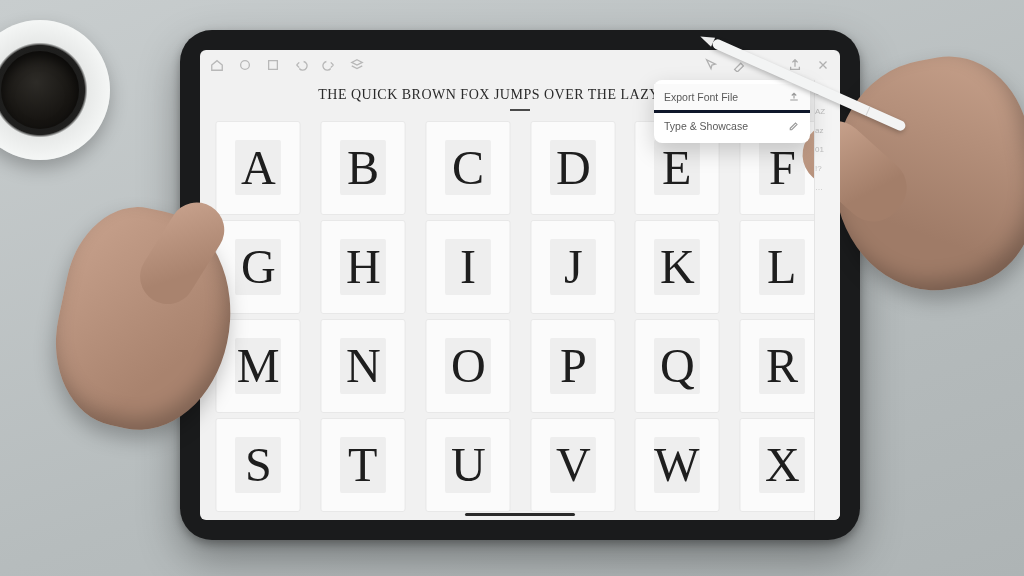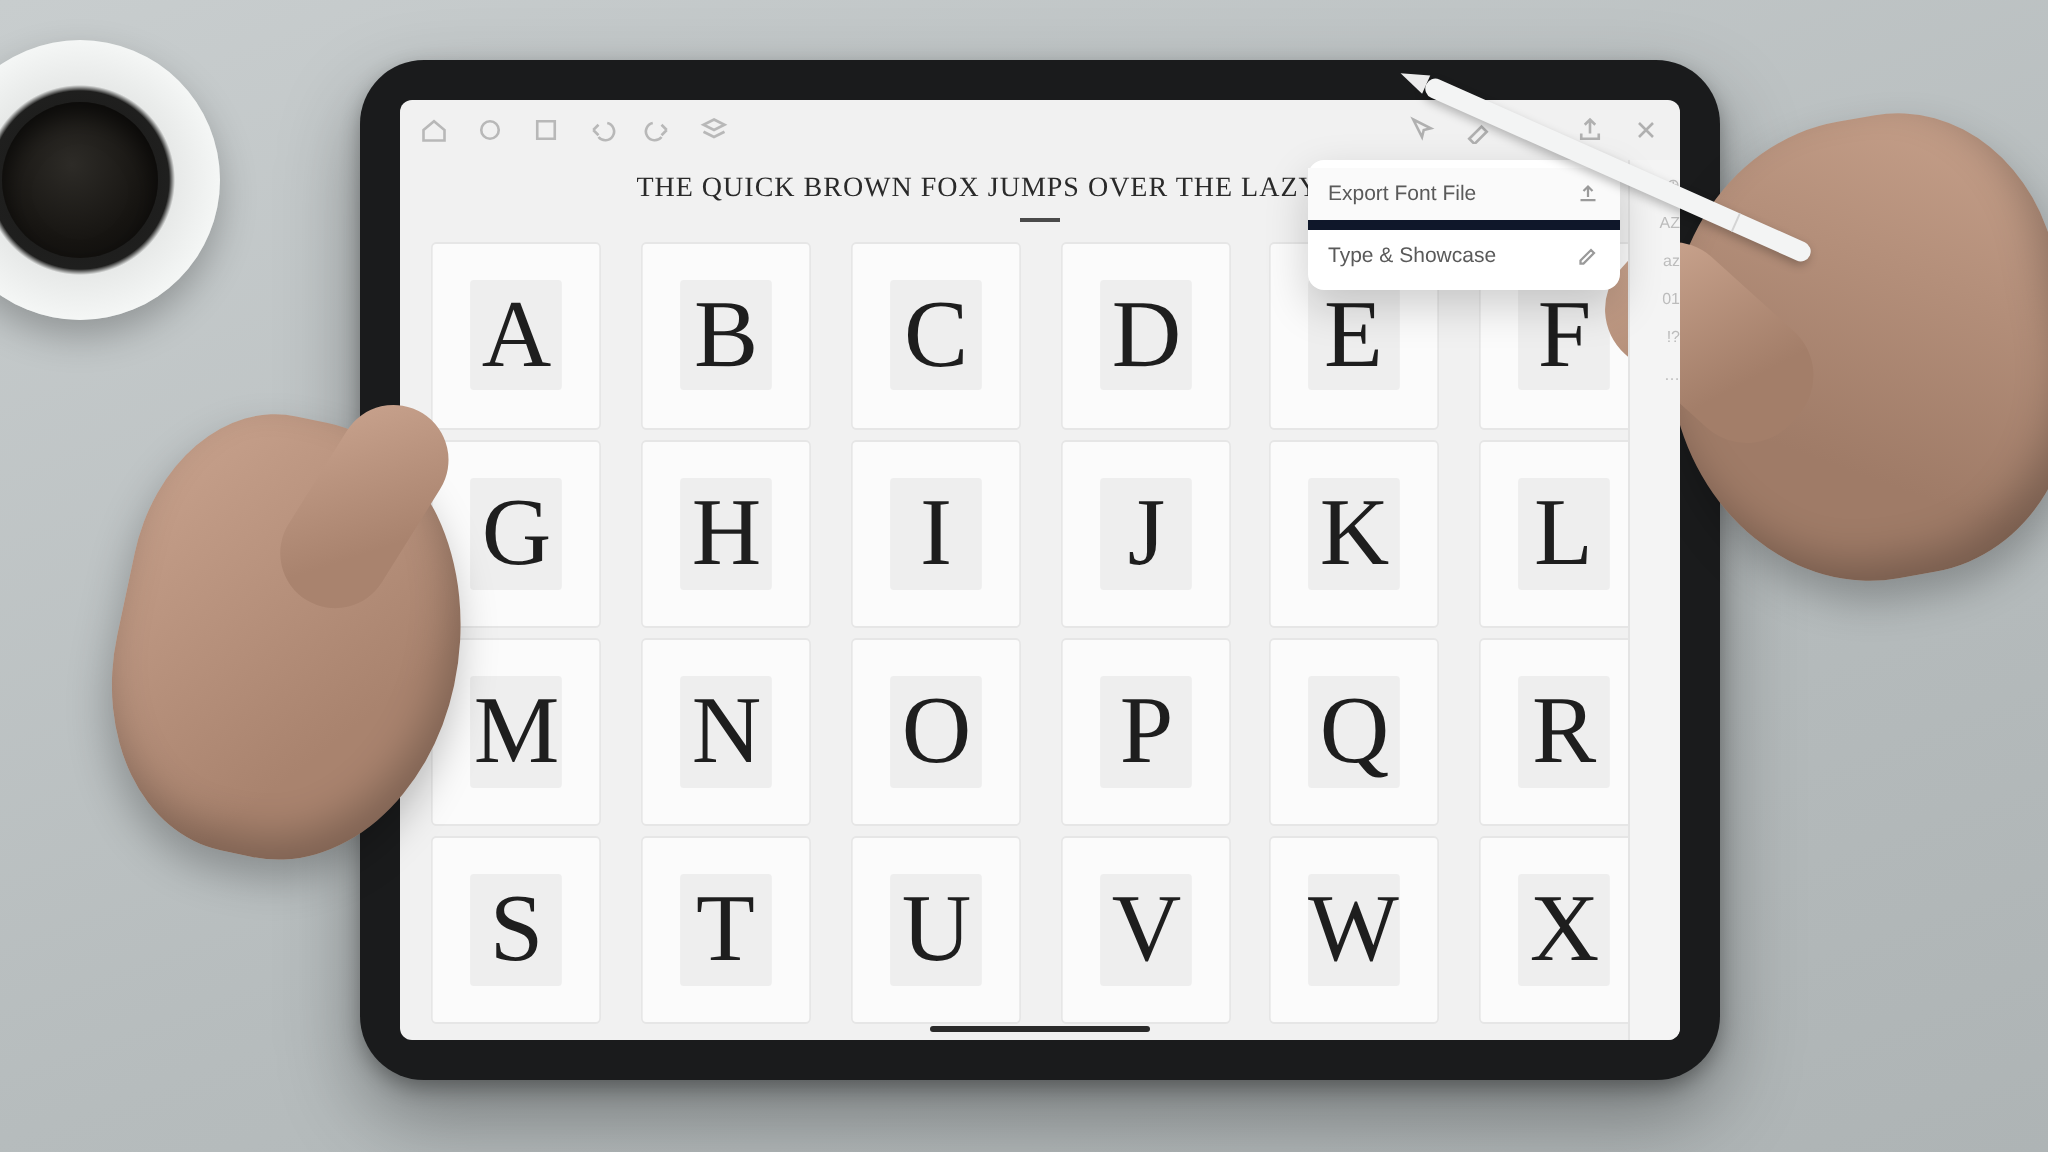--- a/index.html
+++ b/index.html
@@ -115,21 +115,21 @@
     border-radius:2px;
     z-index:-1; 
   }
 
   
   .rail {
     position:absolute; right:0; top:30px; bottom:0;
     width:26px;
     background:#f4f4f4;
     border-left:1px solid #e4e4e4;
-    display:flex; flex-direction:column; align-items:flex-end;
+    display:flex; flex-direction:column; align-items:flex-start;
     gap:10px; padding-top:8px;
     z-index: 5;
   }
   .rail-item {
     font-size:8px; color:#bcbcbc;
     writing-mode: horizontal-tb;
     user-select:none;
   }
 
   
@@ -142,21 +142,21 @@
     padding:4px 0;
     z-index: 20;
     font-size:10.5px;
   }
   .pop-item {
     display:flex; align-items:flex-start; justify-content:space-between;
     padding:7px 10px;
     color:#5a5a5a;
     gap:4px;
   }
-  .pop-item + .pop-item { border-top:5px solid #0f172a; }
+  .pop-item + .pop-item { border-top:3px solid #0f172a; }
   .pop-item .pi-icon { width:12px; height:12px; flex:0 0 12px; }
   .pop-item .pi-icon svg { width:100%; height:100%; stroke:#9a9a9a; fill:none; stroke-width:1.5; }
   .pop-item.help { color:#9a9a9a; font-size:9.5px; }
   .pop-item.help .chev { width:8px; height:8px; stroke:#b5b5b5; }
   .highlight { background:#fafafa; }
 
   
   .home-ind {
     position:absolute; bottom:4px; left:50%;
     width:110px; height:3px; margin-left:-55px;

